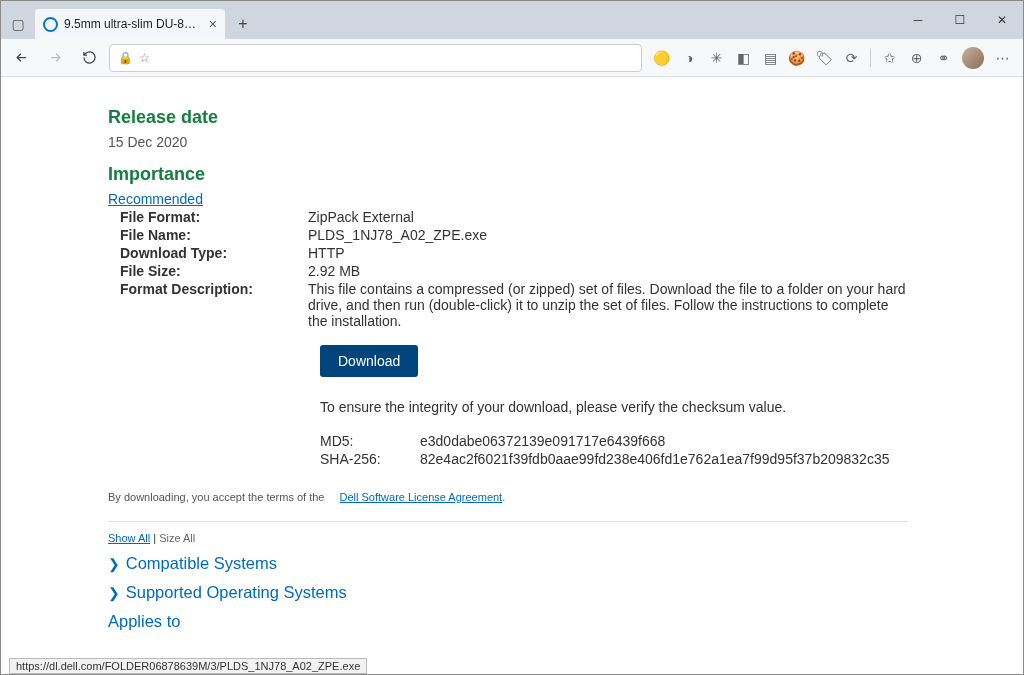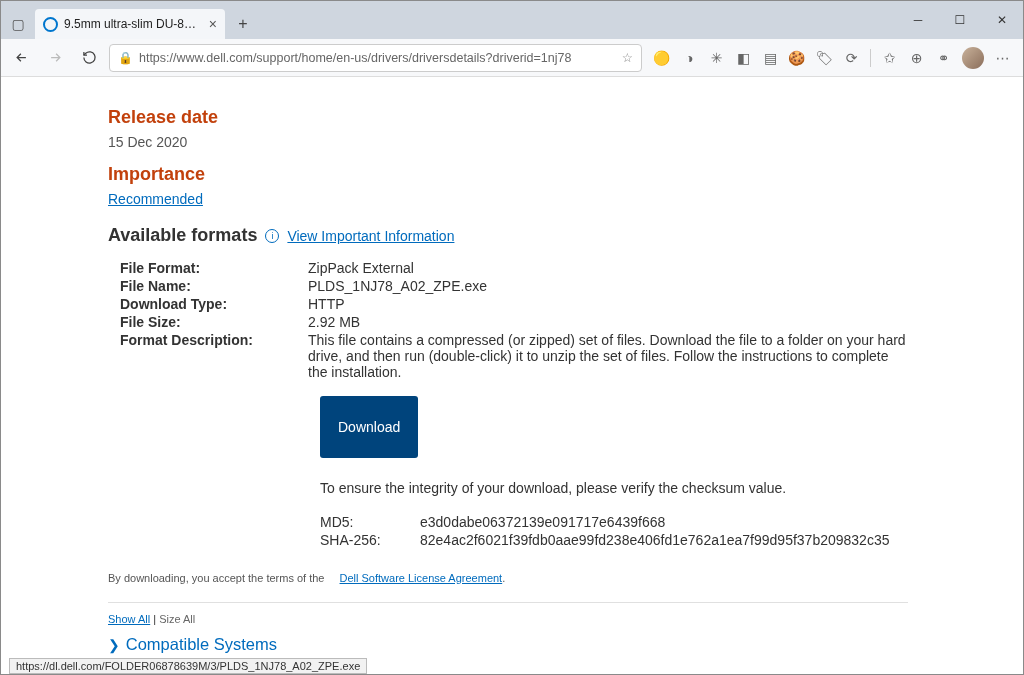--- a/index.html
+++ b/index.html
@@ -27,33 +27,33 @@
 .url-text { flex:1; white-space:nowrap; overflow:hidden; }
 .ext-icons { display:flex; align-items:center; gap:10px; padding:0 6px; }
 .ext-icons .icon-dot { width:17px; height:17px; display:flex; align-items:center; justify-content:center; font-size:14px; color:#666; }
 .profile-pic { width:22px; height:22px; border-radius:50%; background:linear-gradient(135deg,#c9b29b,#8a6d5a);}
 .vbar { width:1px; height:18px; background:#ccc;}
 
 
 .content-viewport { flex:1; overflow-y: scroll; position:relative; background:#fff; }
 .content-inner { width: 800px; margin: 0 auto 0 107px; padding-top: 16px; font-size:14px; color:#333; }
 
-h2.section-title { font-size: 18px; font-weight: 600; color:#c2410c; margin: 14px 0 6px; }
+h2.section-title { font-size: 18px; font-weight: 600; color:#15803d; margin: 14px 0 6px; }
 .muted { color:#555; }
 .link { color:#006bbd; cursor:pointer; }
 
 .formats-header { display:flex; align-items:center; gap:8px; margin:18px 0 14px;}
 .formats-header h2 { margin:0; font-size:18px; font-weight:600;}
 .info-circle { width:14px; height:14px; border:1px solid #006bbd; border-radius:50%; color:#006bbd; font-size:9px; display:flex; align-items:center; justify-content:center;}
 
 .spec-row { display:flex; margin:2px 0; font-size:14px; }
 .spec-label { width: 200px; font-weight:600; color:#333; padding-left:12px;}
 .spec-value { flex:1; color:#333; }
 
-.download-btn { display:inline-block; background:#00447c; color:#fff; padding:23px 18px; border-radius:3px; margin:14px 0 0 0; font-size:14px; cursor:pointer;}
+.download-btn { display:inline-block; background:#00447c; color:#fff; padding:8px 18px; border-radius:3px; margin:14px 0 0 0; font-size:14px; cursor:pointer;}
 
 .checksum-intro { margin:22px 0 18px 0; font-size:14px; }
 .cs-row { display:flex; font-size:14px; margin:2px 0;align-items:center;}
 .cs-label { width:100px; }
 .cs-value { flex:1; font-family: inherit; }
 
 .agree-line { font-size:11px; color:#555; margin:24px 0 18px; }
 .agree-line a { color:#006bbd; text-decoration:underline;padding-left:12px; }
 
 hr.sep { border:none; border-top:1px solid #e0e0e0; margin:6px 0 10px;}
@@ -102,21 +102,20 @@
         </svg>
     </div>
     <div class="addr-btn">
       <svg width="15" height="15" viewBox="0 0 24 24" fill="none" stroke="#444" stroke-width="2">
           <path d="M3 12a9 9 0 1 0 3-6.7L3 8"></path>
           <path d="M3 3v5h5"></path>
         </svg>
     </div>
     <div class="url-box">
       <span class="lock">🔒</span>
-      <span class="url-text">https://www.dell.com/support/home/en-us/drivers/driversdetails?driverid=1nj78</span>
       <span style="color:#888">☆</span>
     </div>
     <div class="ext-icons">
       <div class="icon-dot">🟡</div>
       <div class="icon-dot">◑</div>
       <div class="icon-dot">✳</div>
       <div class="icon-dot">◧</div>
       <div class="icon-dot">▤</div>
       <div class="icon-dot">🍪</div>
       <div class="icon-dot">🏷</div>
@@ -133,25 +132,20 @@
   <div class="content-wrapper">
   <div class="content-viewport">
     <div class="content-inner">
 
       <h2 class="section-title">Release date</h2>
       <div class="muted">15 Dec 2020</div>
 
       <h2 class="section-title">Importance</h2>
       <a href="#" class="link">Recommended</a>
 
-      <div class="formats-header">
-        <h2>Available formats</h2>
-        <div class="info-circle">i</div>
-        <a href="#" class="link">View Important Information</a>
-      </div>
 
       <div class="spec-row">
         <div class="spec-label">File Format:</div>
         <div class="spec-value">ZipPack External</div>
       </div>
       <div class="spec-row">
         <div class="spec-label">File Name:</div>
         <div class="spec-value">PLDS_1NJ78_A02_ZPE.exe</div>
       </div>
       <div class="spec-row">

